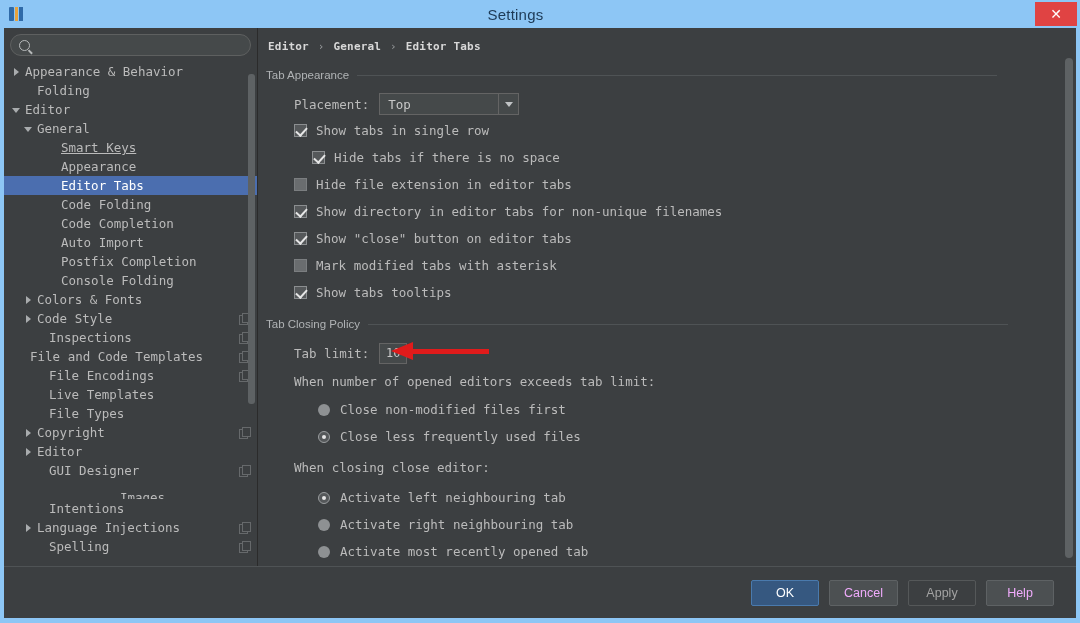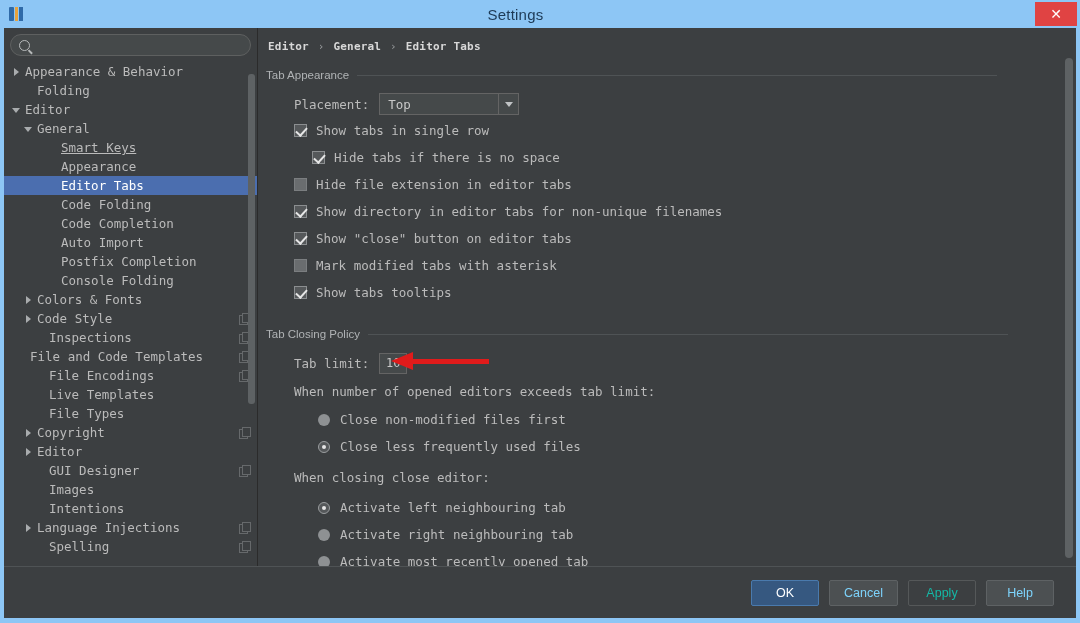--- a/index.html
+++ b/index.html
@@ -255,25 +255,25 @@
   #buttonbar {
     height: 52px; flex: none; background: #3c3f41;
     border-top: 1px solid #4f5355;
     display: flex; align-items: center; justify-content: flex-end;
     padding-right: 22px; gap: 10px;
   }
   .dlg-btn {
     min-width: 68px; height: 26px; padding: 0 14px;
     font-family: "Liberation Sans", sans-serif; font-size: 12.5px;
     display: flex; align-items: center; justify-content: center;
-    border: 1px solid #5e6264; background: #4c5052; color: #7dd3fc;
+    border: 1px solid #5e6264; background: #4c5052; color: #f0abfc;
     border-radius: 2px;
   }
   .dlg-btn.primary { background: #365880; border-color: #4a7aad; color: #ffffff; }
-  .dlg-btn.disabled { color: #14b8a6; background: #43464800; border-color: #555859; }
+  .dlg-btn.disabled { color: #a3a3a3; background: #43464800; border-color: #555859; }
 </style>
 </head>
 <body>
 
 <div id="window">
 
   <div id="titlebar">
     <div id="app-icon">
       <div class="bar1"></div>
         <div class="bar2"></div>
@@ -381,21 +381,21 @@
             </div>
             <div class="tree-row" style="padding-left: 20px;">
               <span class="arrow collapsed"></span>
               <span class="tree-label">Editor</span>
             </div>
             <div class="tree-row" style="padding-left: 32px;">
               <span class="arrow"></span>
               <span class="tree-label">GUI Designer</span>
               <span class="copy-icon"></span>
             </div>
-            <div class="tree-row" style="padding-left: 32px;">
+            <div class="tree-row" style="padding-left: 32px; flex-direction: column;">
               <span class="arrow"></span>
               <span class="tree-label">Images</span>
             </div>
             <div class="tree-row" style="padding-left: 32px;">
               <span class="arrow"></span>
               <span class="tree-label">Intentions</span>
             </div>
             <div class="tree-row" style="padding-left: 20px;">
               <span class="arrow collapsed"></span>
               <span class="tree-label">Language Injections</span>
@@ -456,21 +456,21 @@
             <div class="cb-row" style="padding-left: 28px;">
               <span class="cbox unchecked"></span>
               <span class="cb-label">Mark modified tabs with asterisk</span>
             </div>
             <div class="cb-row" style="padding-left: 28px;">
               <span class="cbox checked"></span>
               <span class="cb-label">Show tabs tooltips</span>
             </div>
           </div>
 
-        <div class="section" style="margin-top:22px">
+        <div class="section" style="margin-top:12px">
           <span class="section-title">Tab Closing Policy</span>
           <span class="section-line"></span>
         </div>
 
         <div class="row indent1" style="position:relative">
           <span class="field-label">Tab limit:</span>
           <div class="spinner">10</div>
           <div id="red-arrow">
             <div class="shaft"></div>
               <div class="head"></div>

